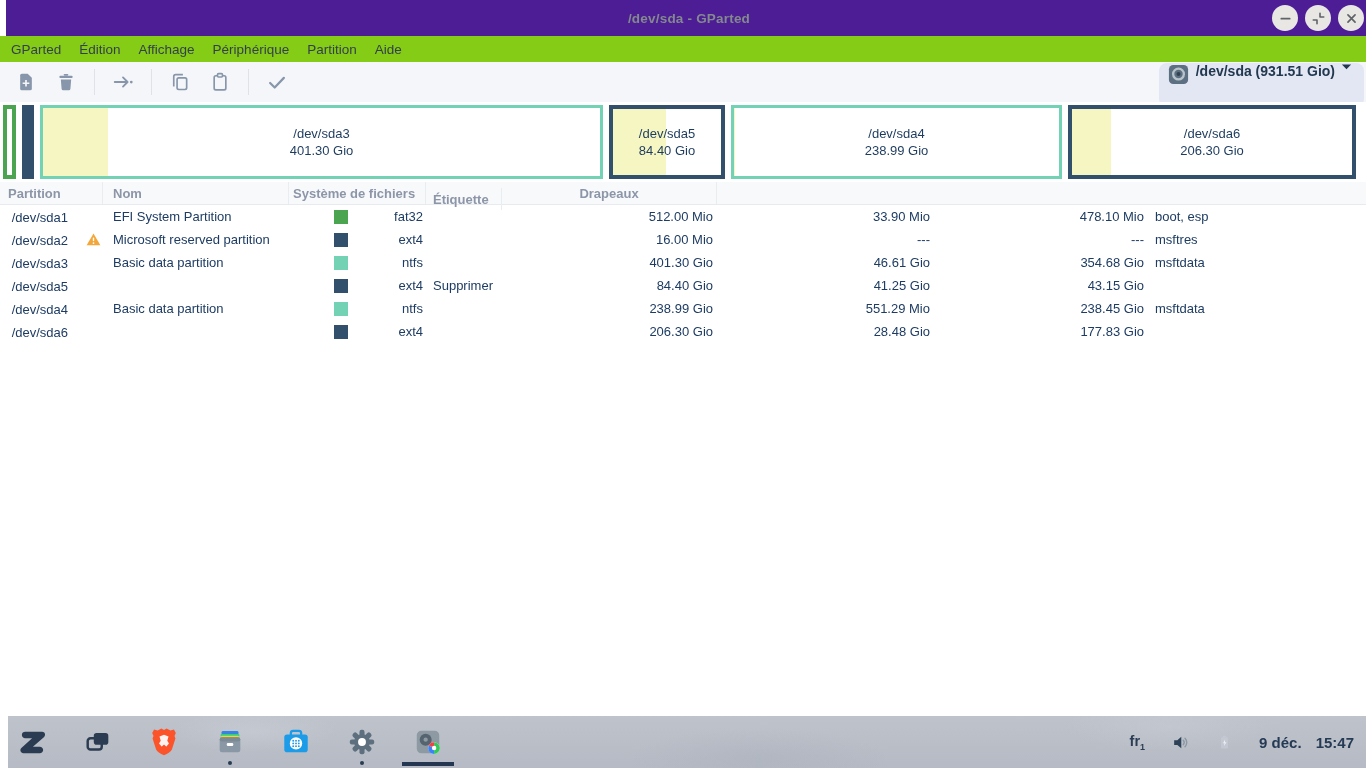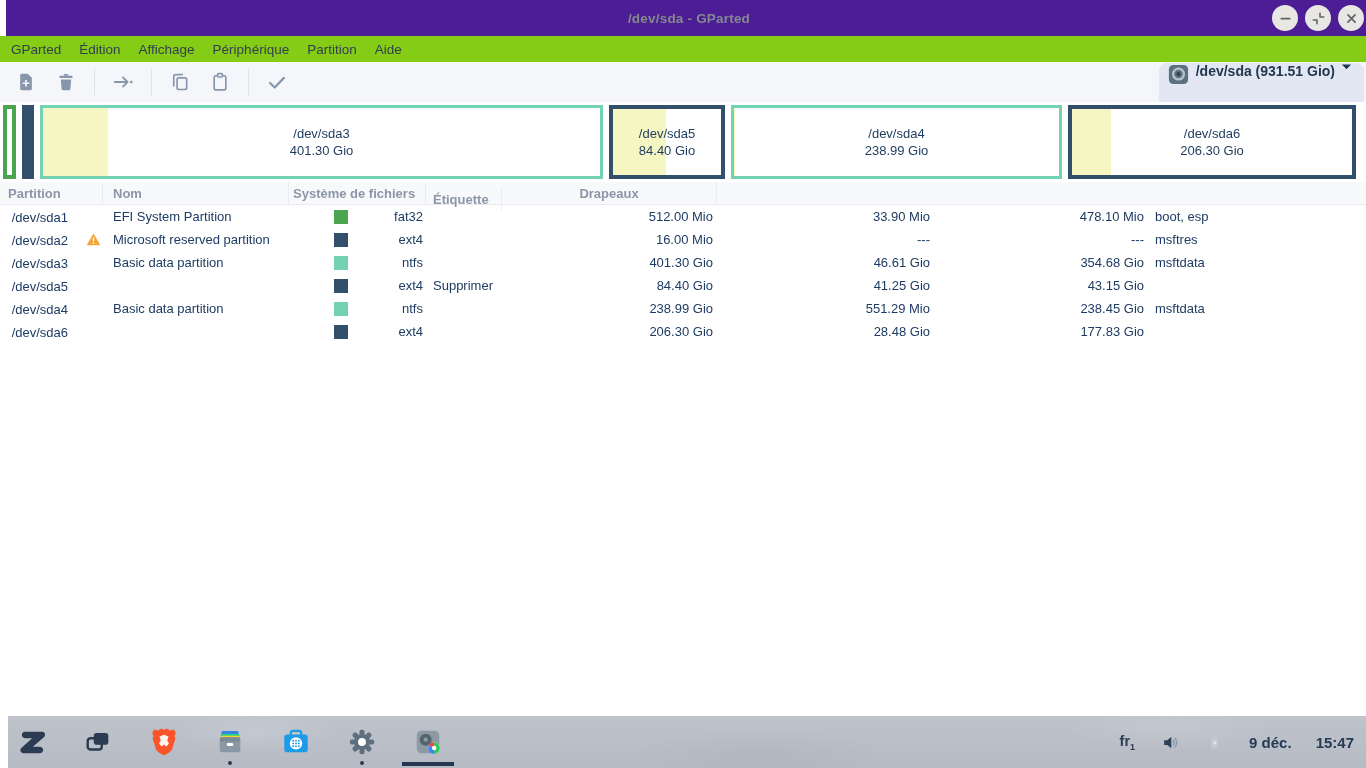--- a/index.html
+++ b/index.html
@@ -77,21 +77,21 @@
      radial-gradient(150px 35px at 85% 20%, #cdd1d8 0%, transparent 70%); }
   .tb-apps { position:absolute; left:8px; top:0; height:52px; display:flex; align-items:center; gap:34px; }
   .tb-app { position:relative; width:32px; height:48px; display:flex; align-items:center; justify-content:center; cursor:pointer; }
   .tb-app .ind-dot { position:absolute; bottom:1px; left:50%; transform:translateX(-50%);
     width:4px; height:4px; border-radius:50%; background:#2a3b52; }
   .tb-app .ind-line { position:absolute; bottom:0; left:50%; transform:translateX(-50%);
     width:52px; height:4px; background:#253650; }
   .tb-tray { position:absolute; right:20px; top:0; height:52px; display:flex; align-items:center; gap:26px; }
   .kb { font-size:14.5px; font-weight:700; color:#2b3d54; }
   .kb sub { font-size:9px; }
-  .clock { font-size:15px; font-weight:700; color:#253a54; display:flex; gap:24px; }
+  .clock { font-size:15px; font-weight:700; color:#253a54; display:flex; gap:14px; }
   .tray-ic { display:flex; align-items:center; justify-content:center; }
 </style>
 </head>
 <body>
 
 <div class="screen">
 
   <div class="titlebar">
     <div class="title">/dev/sda - GParted</div>
     <div class="win-controls">

